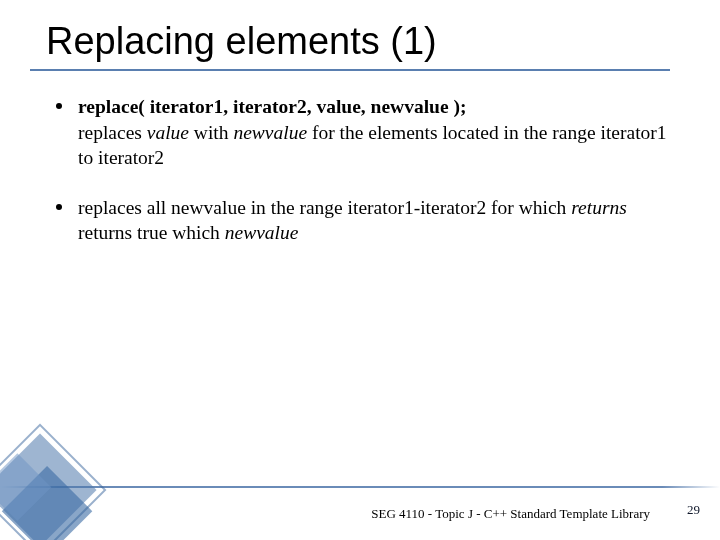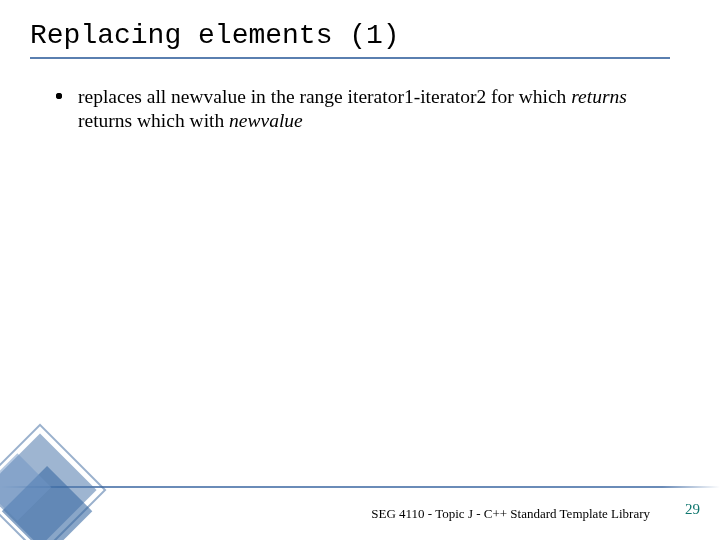--- a/index.html
+++ b/index.html
@@ -11,25 +11,26 @@
     position: relative;
     overflow: hidden;
   }
   .slide {
     width: 720px;
     height: 540px;
     position: relative;
     padding: 20px 30px 0 30px;
   }
   .title {
-    font-size: 28px;
+    font-size: 38px;
     font-weight: normal;
     color: #000;
     margin-bottom: 6px;
-    font-family: Liberation Mono, monospace;
+    font-family: Liberation Sans, sans-serif;
+    margin-left: 16px;
   }
   .underline {
     height: 2px;
     background: #5a7fb0;
     width: 640px;
     margin-left: 0;
     margin-bottom: 24px;
   }
   .content {
     padding-left: 48px;
@@ -82,42 +83,46 @@
     bottom: 18px;
     right: 70px;
     font-size: 13px;
     font-family: "Times New Roman", Times, serif;
     color: #000;
   }
   .page-num {
     position: absolute;
     bottom: 22px;
     right: 20px;
-    font-size: 15px;
-    color: #0f766e;
+    font-size: 13px;
+    color: #0f172a;
   }
 </style>
 </head>
 <body>
 
 <div class="slide">
 
   <h1 class="title">Replacing elements (1)</h1>
   <div class="underline"></div>
 
   <div class="content">
 
     <div class="bullet">
       <span class="dot"></span>
+      <div class="sig">replace( iterator1, iterator2, value, newvalue );</div>
+      <div class="desc">
+        <span>replaces </span><span class="ital">value</span><span> with </span><span class="ital">newvalue</span><span> for the elements located in the range iterator1 to iterator2</span>
+      </div>
     </div>
 
     <div class="bullet">
       <span class="dot"></span>
       <div class="desc">
-        <span>replaces all newvalue in the range iterator1-iterator2 for which </span><span class="ital">returns</span><span> returns which with </span><span class="ital">newvalue</span><span></span>
+        <span>replaces all newvalue in the range iterator1-iterator2 for which </span><span class="ital">returns</span><span> returns true which </span><span class="ital">newvalue</span><span></span>
       </div>
     </div>
 
   </div>
 
   <div class="footer-bar"></div>
 
   <svg class="footer-graphic" viewBox="0 0 200 160">
     <g transform="translate(70,80)">
       <rect x="-40" y="-40" width="80" height="80" fill="#4f78ab" opacity="0.55" transform="rotate(45)"></rect>

